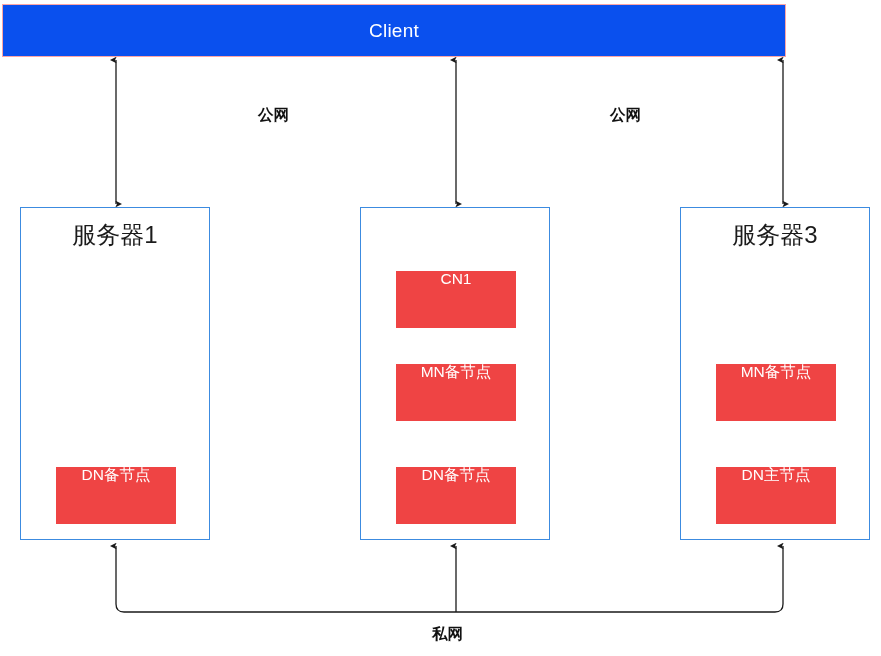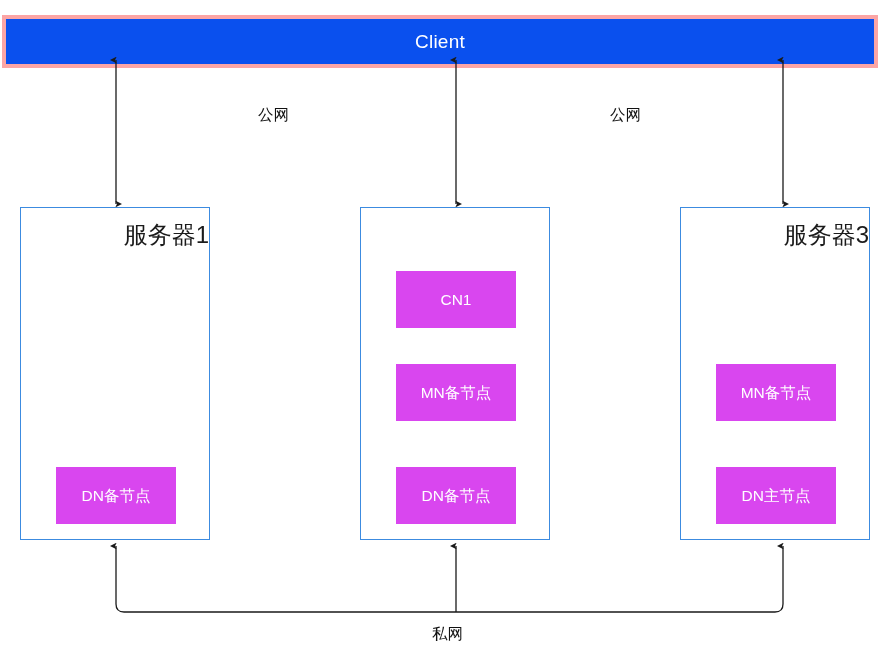--- a/index.html
+++ b/index.html
@@ -15,29 +15,28 @@
     width: 881px;
     height: 656px;
     background: #ffffff;
     overflow: hidden;
   }
   
   .client-bar {
     position: absolute;
     left: 2px;
     top: 4px;
-    width: 876px;
+    width: 784px;
     height: 53px;
     background: #0A50EE;
-    border: 4px solid #fca5a5;
+    border: 1px solid #fca5a5;
     box-sizing: border-box;
     display: flex;
     align-items: center;
     justify-content: center;
-    margin-top: 11px;
   }
   .client-bar .client-label {
     color: #ffffff;
     font-size: 19px;
     line-height: 1;
     letter-spacing: 0.2px;
   }
   
   .server-box {
     position: absolute;
@@ -50,35 +49,35 @@
   }
   #server-1 { left: 20px; }
   #server-2 { left: 360px; }
   #server-3 { left: 680px; text-decoration: underline; }
 
   .server-title {
     position: absolute;
     top: 14px;
     left: 0;
     width: 100%;
-    text-align: right;
+    text-align: center;
     font-size: 24px;
     color: #1b1b1b;
     line-height: 1.1;
     white-space: nowrap;
   }
   
   .node-chip {
     position: absolute;
     left: 35px;
     width: 120px;
     height: 57px;
-    background: #d946ef;
+    background: #ef4444;
     display: flex;
-    align-items: center;
+    align-items: flex-start;
     justify-content: center;
     color: #ffffff;
     font-size: 15.5px;
     line-height: 1;
     white-space: nowrap;
   }
   .slot-0 { top: 63px; }
   .slot-1 { top: 156px; }
   .slot-2 { top: 259px; }
 
@@ -88,21 +87,21 @@
     left: 0;
     top: 0;
     width: 881px;
     height: 656px;
     pointer-events: none;
   }
   
   .edge-label {
     position: absolute;
     font-size: 15.5px;
-    font-weight: normal;
+    font-weight: bold;
     color: #111111;
     line-height: 1;
     white-space: nowrap;
   }
   #label-public-1 { left: 258px; top: 107px; }
   #label-public-2 { left: 610px; top: 107px; }
   #label-private  { left: 432px; top: 626px; }
 </style>
 </head>
 <body>

